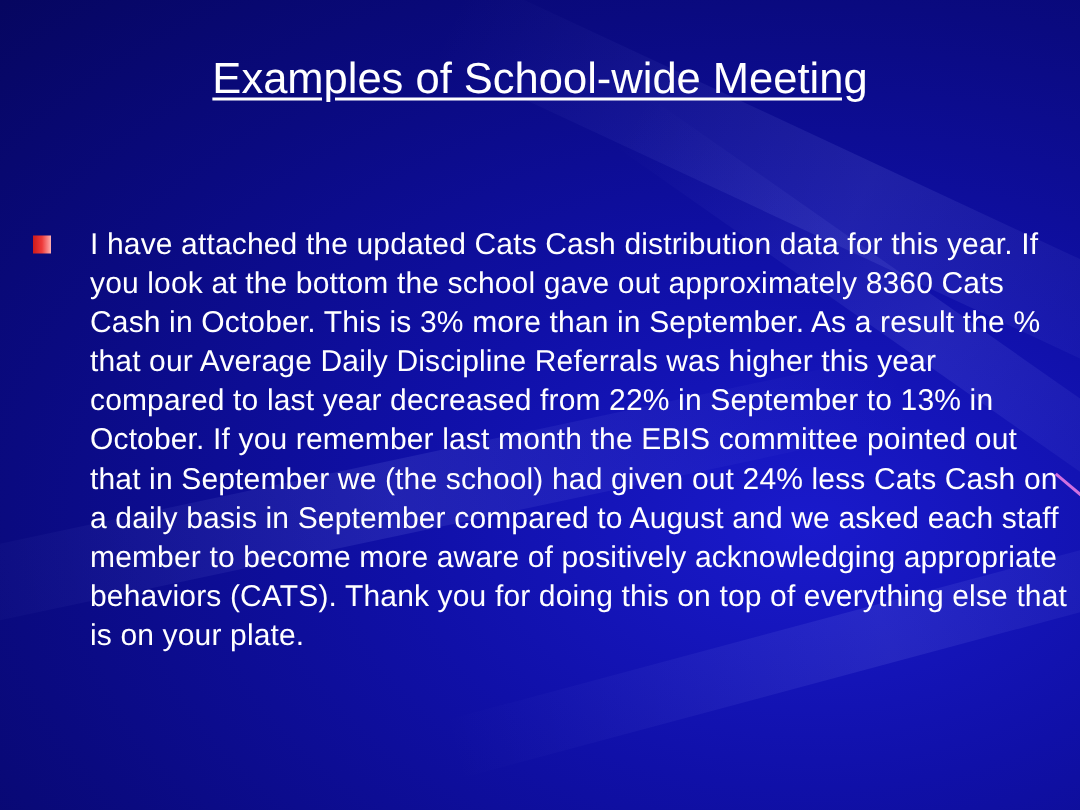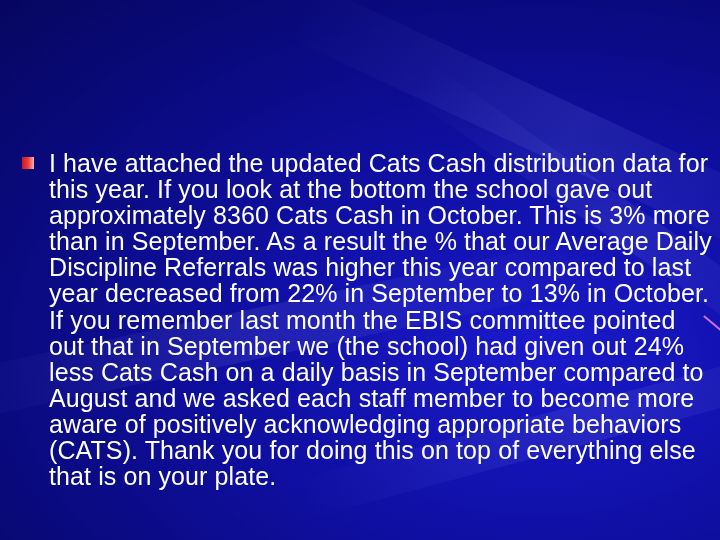--- a/index.html
+++ b/index.html
@@ -17,39 +17,40 @@
       text-decoration: underline; text-underline-offset: 3px;
     }
     .bullet-area {
       position: absolute; left: 22px; top: 150px; width: 690px;
     }
     .bullet {
       position: absolute; left: 0; top: 7px; width: 12px; height: 12px;
       background: linear-gradient(90deg, #cc1a1a 0%, #ee3a3a 50%, #ffb0b0 100%);
     }
     .body-text {
-      margin-left: 27px; font-size: 25px; line-height: 26.1px;
+      margin-left: 38px; font-size: 20px; line-height: 26.1px;
       letter-spacing: 0.1px;
     }
     .pink-line {
       position: absolute; left: 704px; top: 315px; width: 22px; height: 1.5px;
       background: #d070e0; transform: rotate(40deg); transform-origin: left center;
     }
   </style>
 </head>
 <body>
 
 <div class="streaks">
   <div class="streak" style="left:300px;top:-20px;width:600px;height:60px;transform:rotate(25deg);"></div>
   <div class="streak" style="left:420px;top:60px;width:500px;height:40px;transform:rotate(35deg);"></div>
   <div class="streak" style="left:-80px;top:380px;width:700px;height:50px;transform:rotate(-12deg);"></div>
   <div class="streak" style="left:300px;top:480px;width:600px;height:40px;transform:rotate(-15deg);"></div>
 </div>
 
 <div class="title">
+  <div>Examples of School-wide Meeting</div>
 </div>
 
 <div class="bullet-area">
   <div class="bullet"></div>
   <div class="body-text">I have attached the updated Cats Cash distribution data for this year. If you look at the bottom the school gave out approximately 8360 Cats Cash in October. This is 3% more than in September. As a result the % that our Average Daily Discipline Referrals was higher this year compared to last year decreased from 22% in September to 13% in October. If you remember last month the EBIS committee pointed out that in September we (the school) had given out 24% less Cats Cash on a daily basis in September compared to August and we asked each staff member to become more aware of positively acknowledging appropriate behaviors (CATS). Thank you for doing this on top of everything else that is on your plate.</div>
 </div>
 
 <div class="pink-line"></div>
 
 </body></html>

